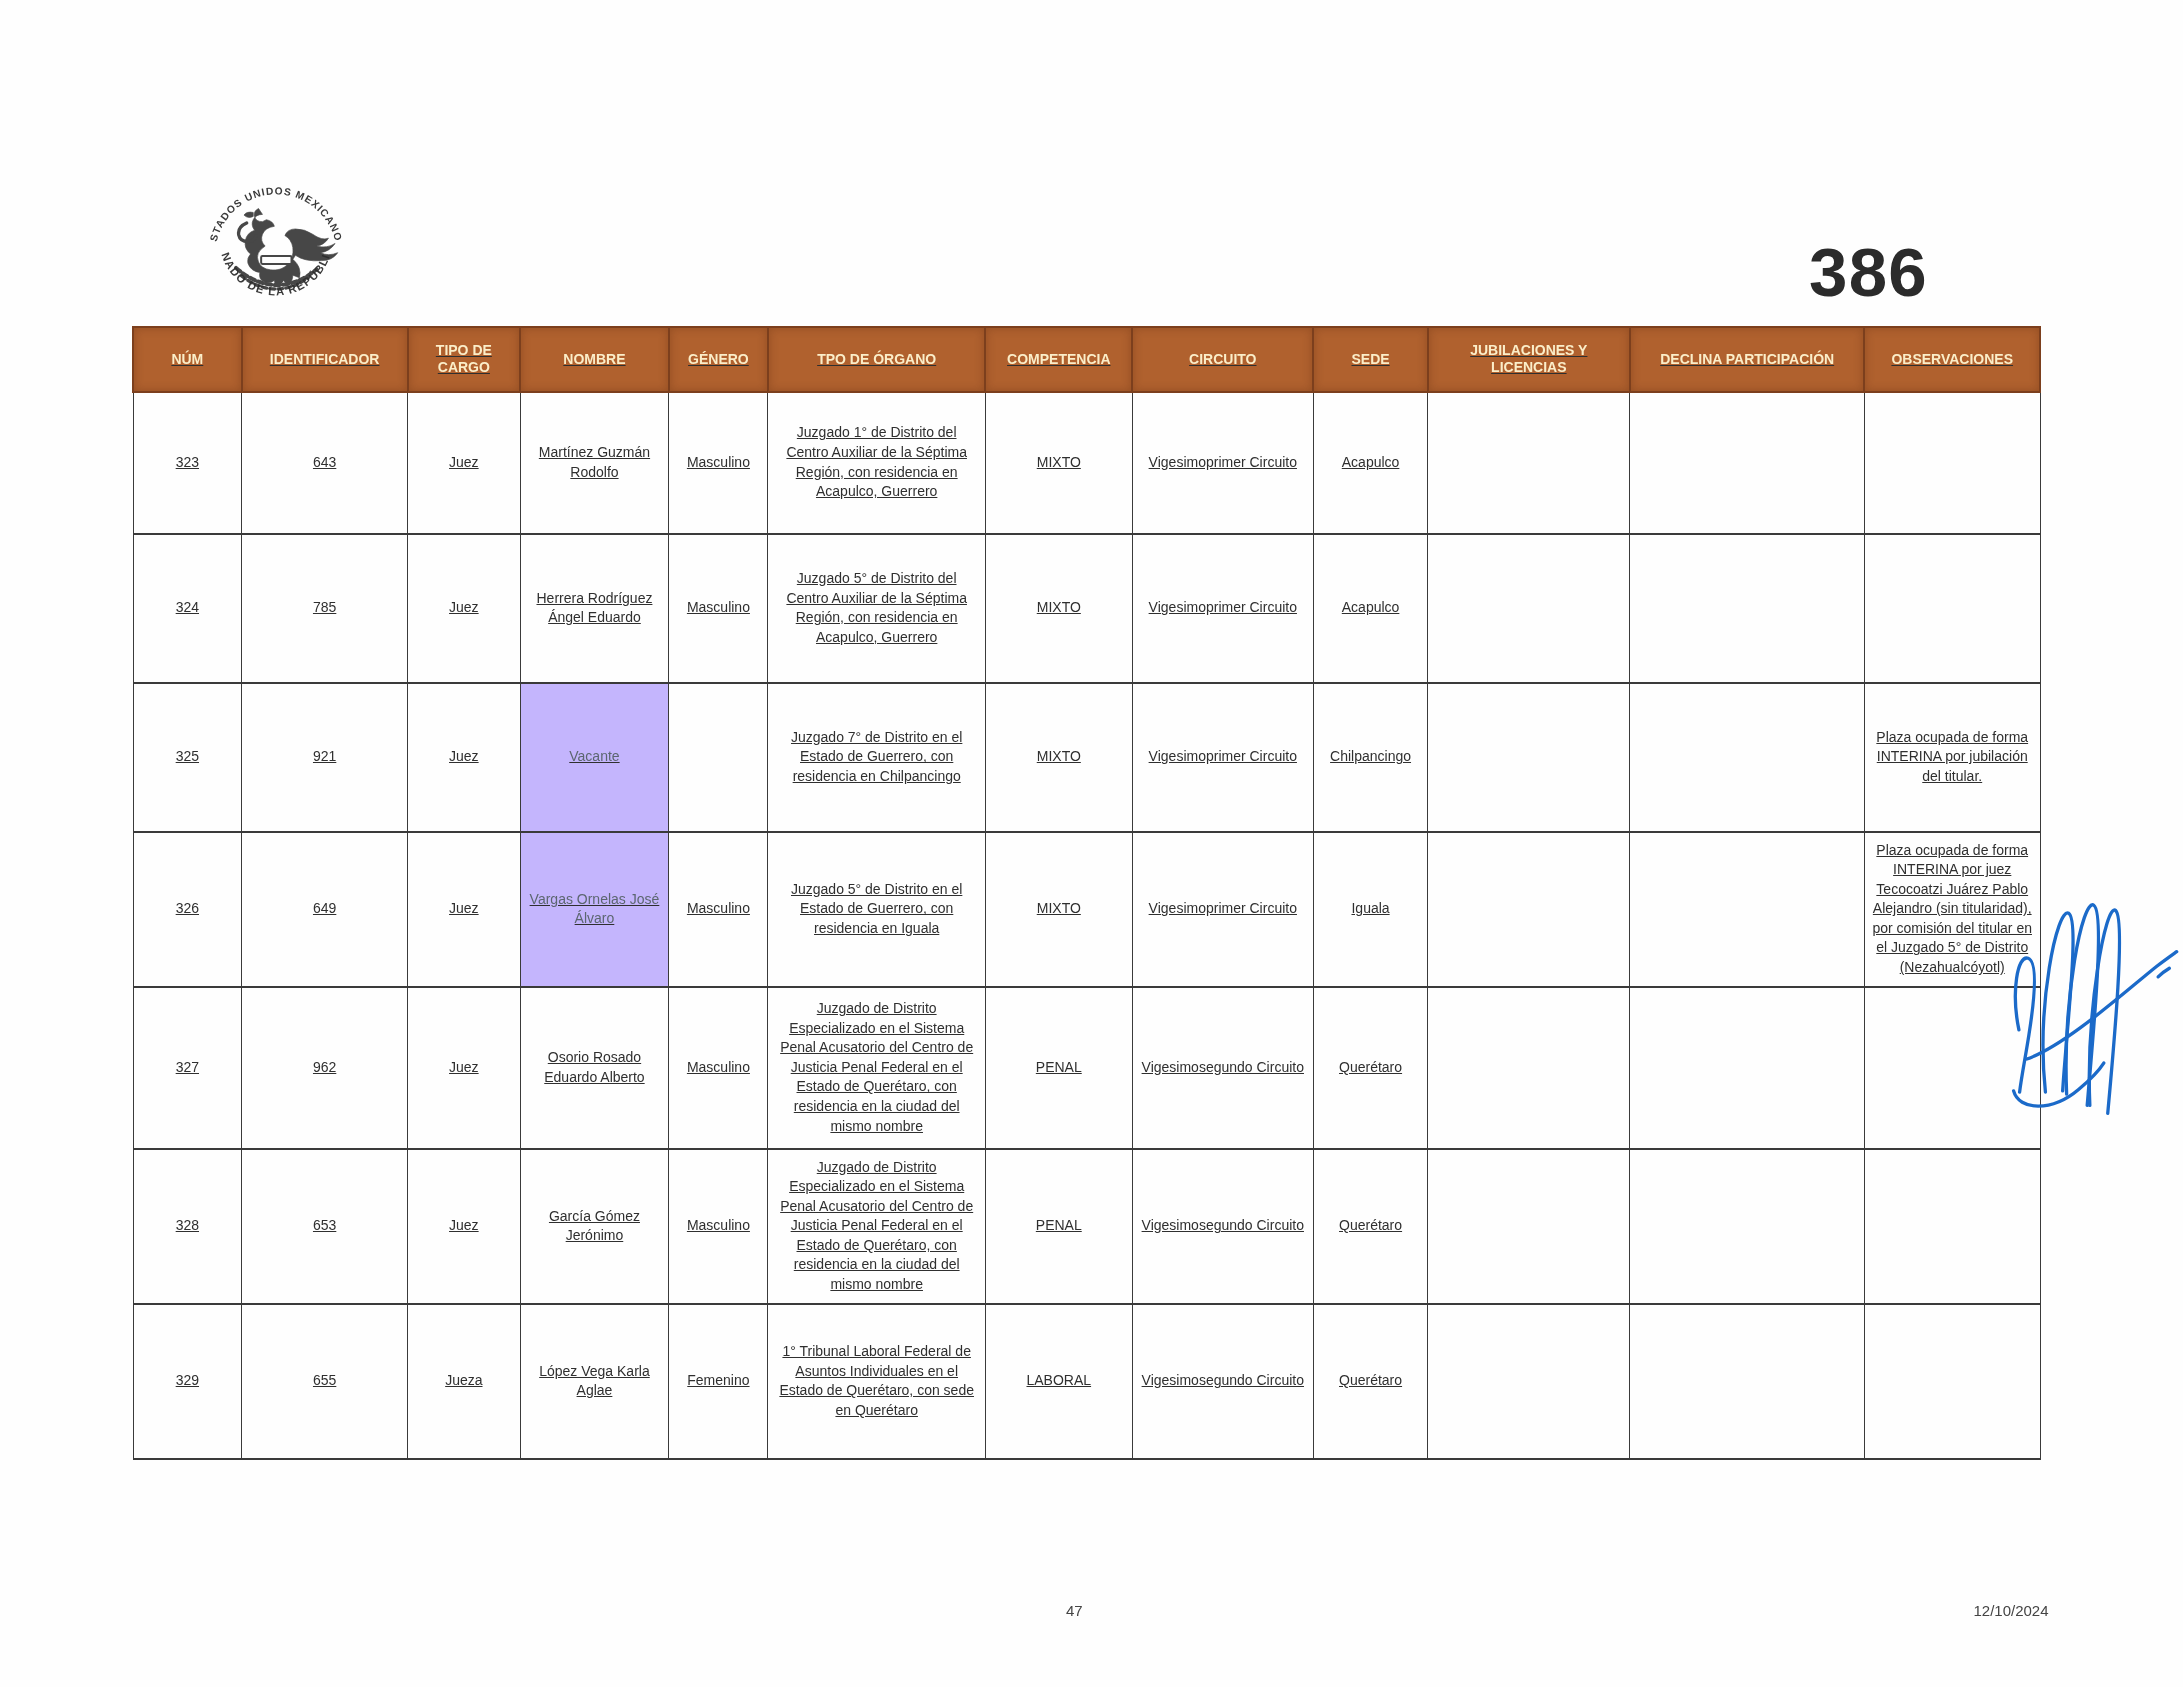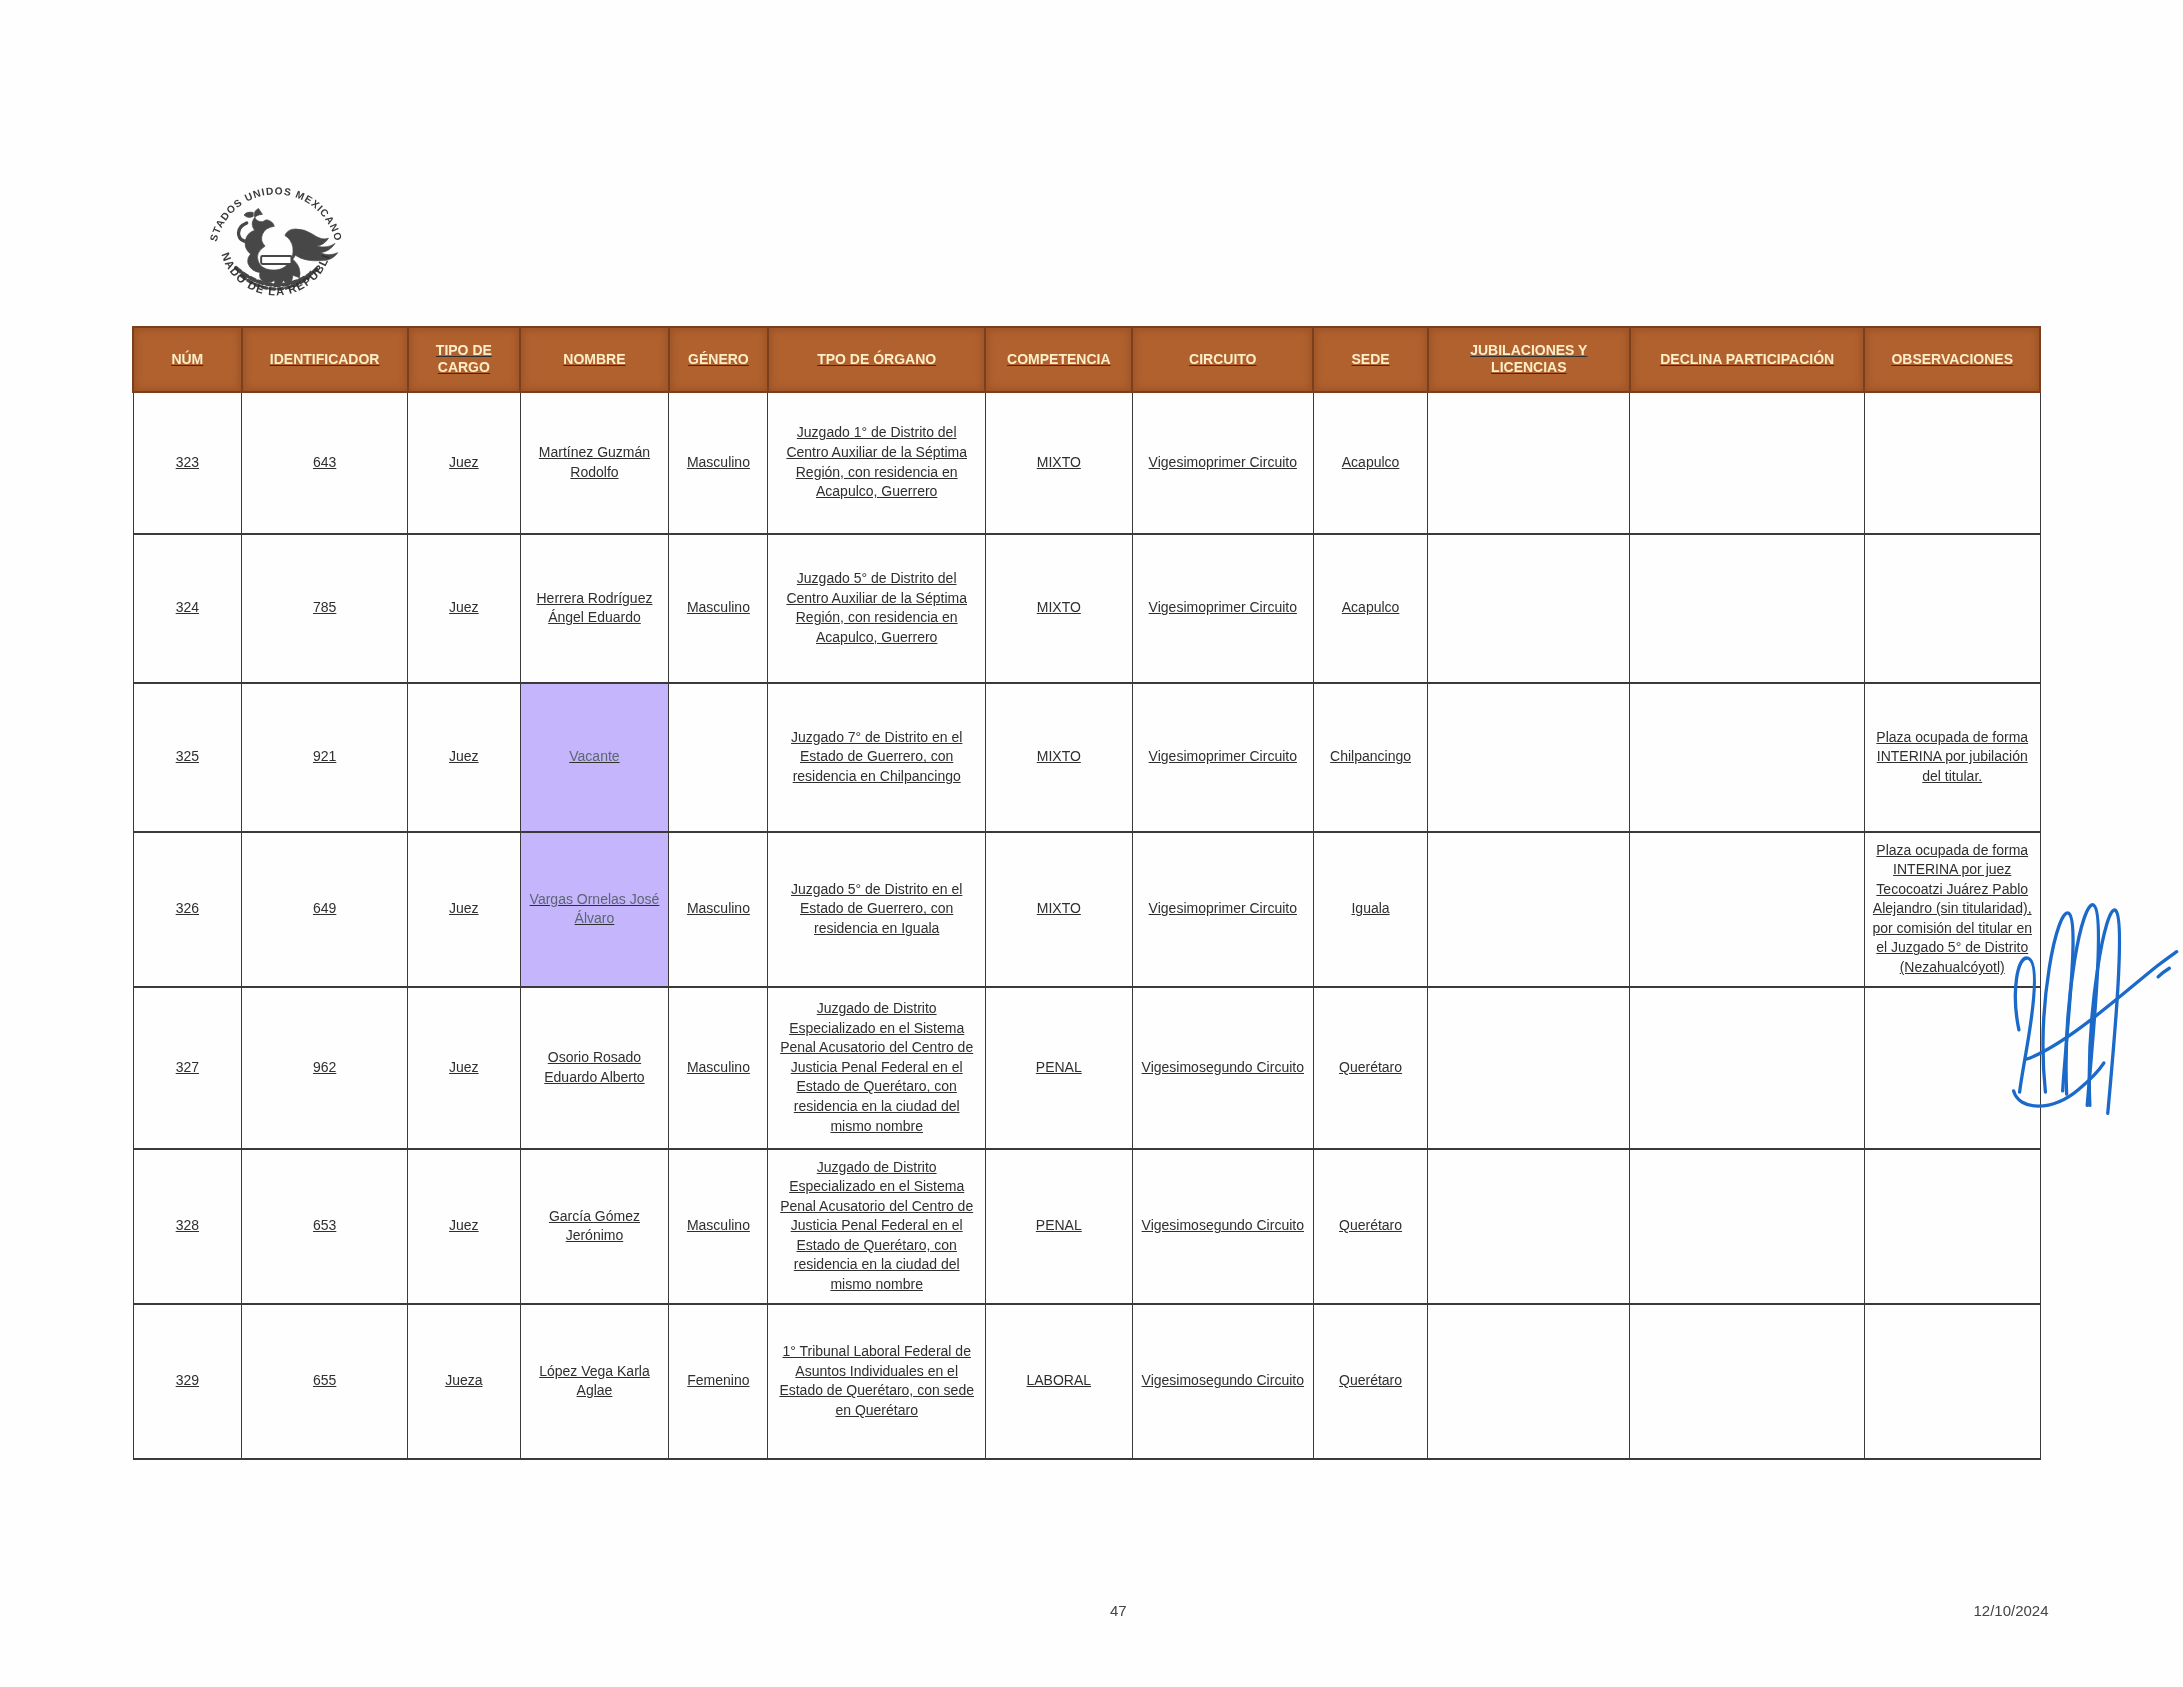--- a/index.html
+++ b/index.html
@@ -42,21 +42,21 @@
     border:1.3px solid #3a3a3a;
     border-bottom-width:2px;
     font-size:14px;line-height:1.4;
     text-align:center;vertical-align:middle;
     padding:5.3px 6.6px;
     color:#2f2f2f;
     word-wrap:break-word;
   }
   .roster td.hl{background:#c4b5fd;color:#5c6670;}
   
-  .footer-page{position:absolute;left:1066px;top:1602px;font-size:15px;color:#444;margin-left:44px;}
+  .footer-page{position:absolute;left:1066px;top:1602px;font-size:15px;color:#444;}
   .footer-date{position:absolute;left:1945px;top:1602px;width:132px;text-align:center;font-size:15px;color:#444;}
   
   .signature{position:absolute;left:1999px;top:892px;width:183px;height:232px;}
 </style>
 </head>
 <body>
 
 <div class="page">
 
   <svg class="seal" viewBox="0 0 245 250" aria-hidden="true">
@@ -78,20 +78,21 @@
       <path d="M78 100 q-14 6 -12 18 q2 10 14 10 q10 0 12 -8" fill="none" stroke-width="5" stroke-linecap="round"></path>
 
       <path d="M62 168 q30 26 62 26 q32 0 60 -24" fill="none" stroke-width="6" stroke-dasharray="8 5" stroke-linecap="round"></path>
       <path d="M70 180 q26 20 52 20 q28 0 50 -18" fill="none" stroke-width="5" stroke-dasharray="7 5" stroke-linecap="round"></path>
 
       <rect x="100" y="150" width="46" height="12" rx="2" fill="#fefefe" stroke-width="3"></rect>
     </g>
   </svg>
 
 
+  <div class="sheet-number">386</div>
 
   <table class="roster">
     <colgroup>
       <col style="width:5.7%">
         <col style="width:8.7%">
         <col style="width:5.9%">
       <col style="width:7.8%">
         <col style="width:5.2%">
         <col style="width:11.4%">
       <col style="width:7.7%">

